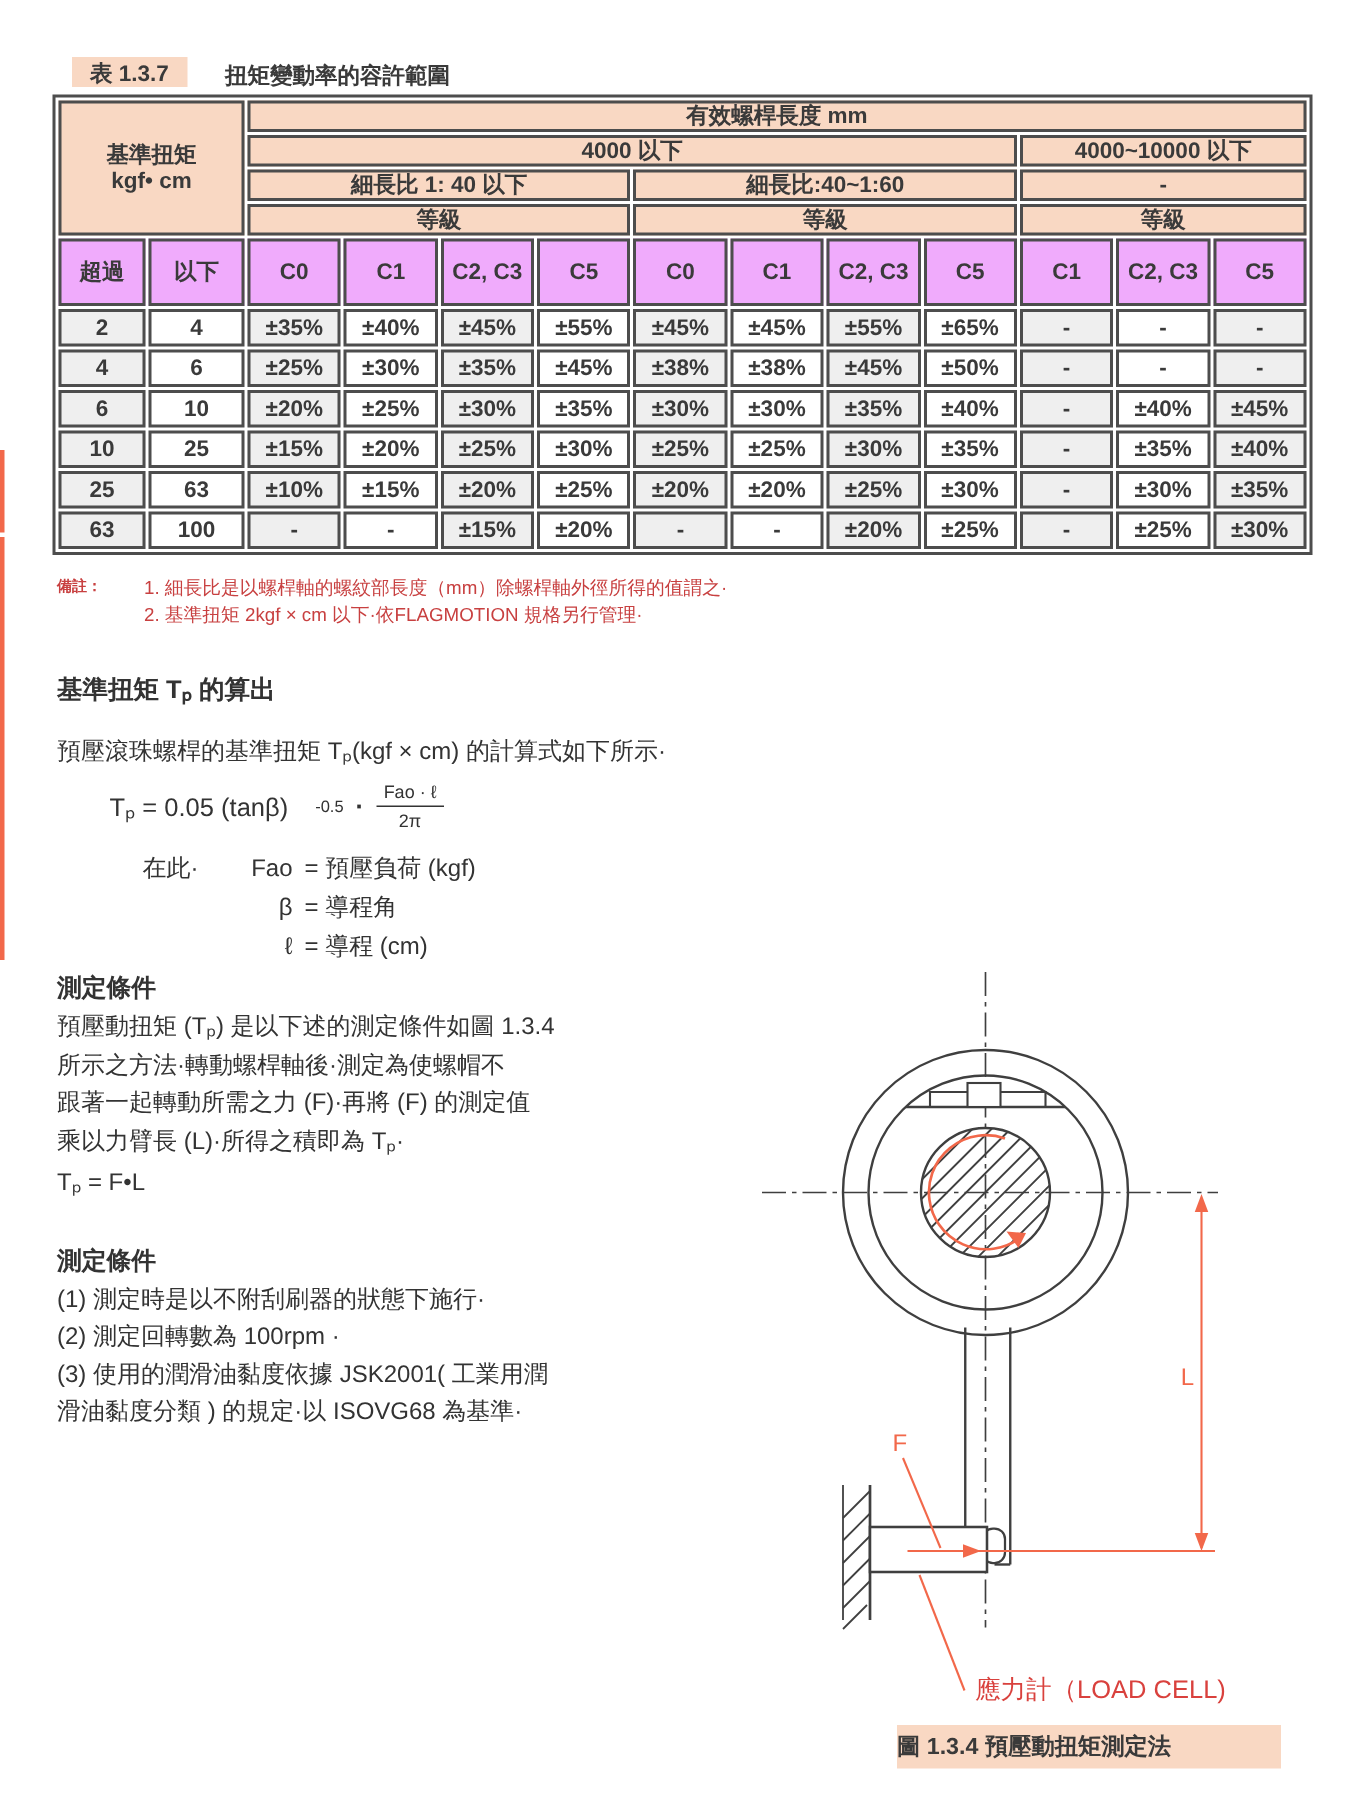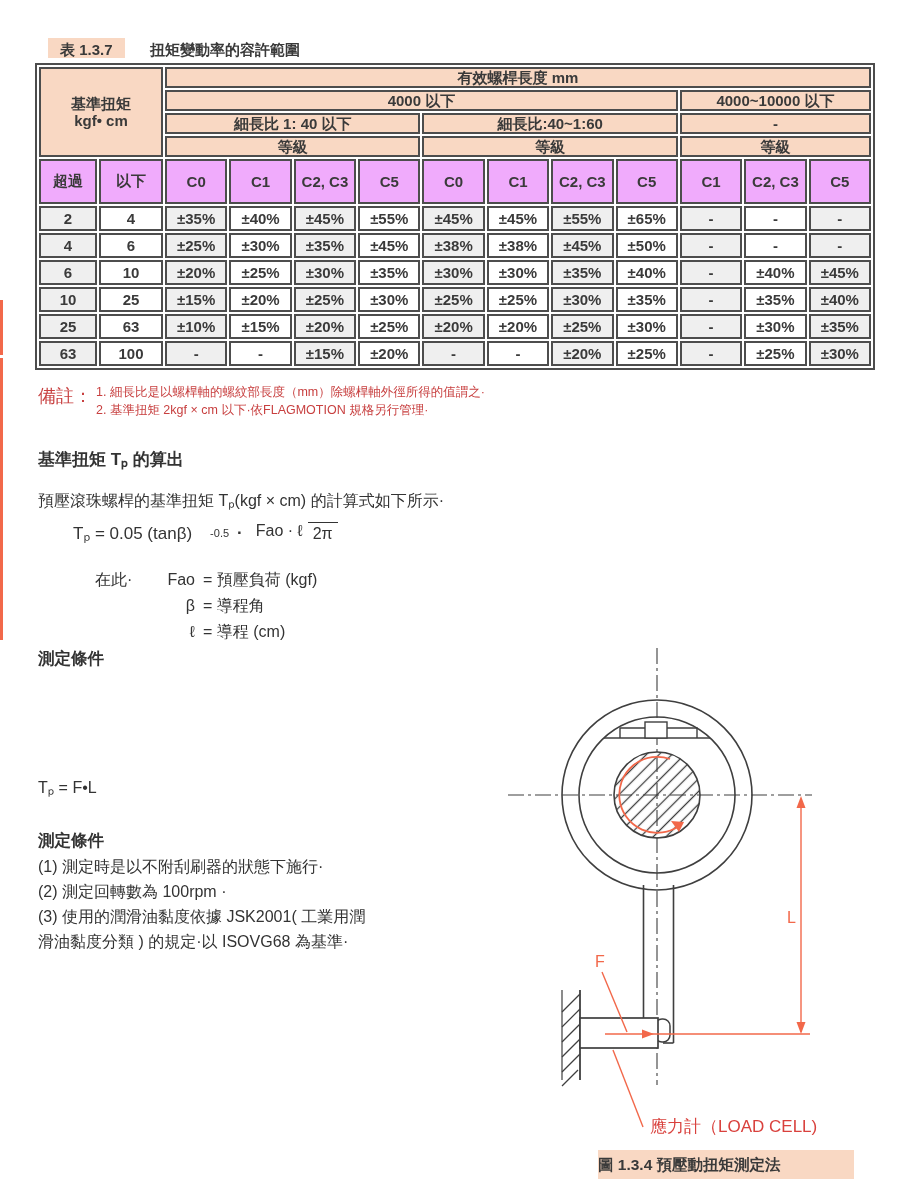--- a/index.html
+++ b/index.html
@@ -27,31 +27,31 @@
     border:2px solid #4d4d4d; text-align:center; vertical-align:middle;
     font-size:15px; color:#3a3a3a; padding:0; overflow:hidden;
   }
   tr.hr th { height:17px; line-height:17px; font-weight:600; }
   tr.colrow th { height:45px; font-weight:600; background:#f0abfc; }
   tbody tr td { height:21px; line-height:21px; font-weight:600; color:#2f2f2f; }
   .peach { background:#f9d8c3 !important; }
   .c-gray { background:#efefef; }
   .corner { white-space:pre-line; line-height:19px; font-size:15px; }
 
-  .notes-label { position:absolute; left:38px; top:384px; font-size:18px; font-weight:400; color:#c84040; }
+  .notes-label { position:absolute; left:38px; top:384px; font-size:10px; font-weight:700; color:#c84040; }
   .note-line1 { position:absolute; left:96px; top:384px; font-size:12.5px; color:#c84040; }
   .note-line2 { position:absolute; left:96px; top:402px; font-size:12.5px; color:#c84040; }
 
   .calc-heading { position:absolute; left:38px; top:447px; font-size:17px; font-weight:700; color:#333; }
   .calc-intro   { position:absolute; left:38px; top:489px; font-size:16px; color:#333; }
 
   .formula { position:absolute; left:73px; top:521px; display:flex; align-items:center; font-size:17px; color:#333; }
   .formula sup { font-size:11px; vertical-align:super; margin-left:18px; }
   .fdot { margin:0 8px; font-weight:700; }
-  .frac { display:inline-flex; flex-direction:row; text-align:center; font-size:16px; }
+  .frac { display:inline-flex; flex-direction:column; text-align:center; font-size:12px; }
   .frac .num { padding:0 5px 2px 5px; }
   .frac .den { border-top:1.6px solid #333; padding:2px 5px 0 5px; }
 
   .defs { position:absolute; left:95px; top:567px; font-size:16px; color:#333; }
   .def-row { display:flex; height:26px; line-height:26px; }
   .def-intro { width:58px; }
   .def-l { width:42px; text-align:right; }
   .def-r { margin-left:8px; }
 
   .cond-heading1 { position:absolute; left:38px; top:648px; font-size:16.5px; font-weight:700; }
@@ -252,20 +252,24 @@
       <span class="def-r">= 導程角</span>
     </div>
     <div class="def-row">
       <span class="def-intro"></span>
       <span class="def-l">ℓ</span>
       <span class="def-r">= 導程 (cm)</span>
     </div>
   </div>
 
   <div class="cond-heading1">測定條件</div>
+  <div class="cond-body1">預壓動扭矩 (Tₚ) 是以下述的測定條件如圖 1.3.4
+所示之方法·轉動螺桿軸後·測定為使螺帽不
+跟著一起轉動所需之力 (F)·再將 (F) 的測定值
+乘以力臂長 (L)·所得之積即為 Tₚ·</div>
   <div class="cond-formula">Tₚ = F•L</div>
 
   <div class="cond-heading2">測定條件</div>
   <div class="cond-body2">(1) 測定時是以不附刮刷器的狀態下施行·
 (2) 測定回轉數為 100rpm ·
 (3) 使用的潤滑油黏度依據 JSK2001( 工業用潤
 滑油黏度分類 ) 的規定·以 ISOVG68 為基準·</div>
 
   <svg class="fig-svg" width="400" height="500" viewBox="0 0 400 500">
     <defs>

